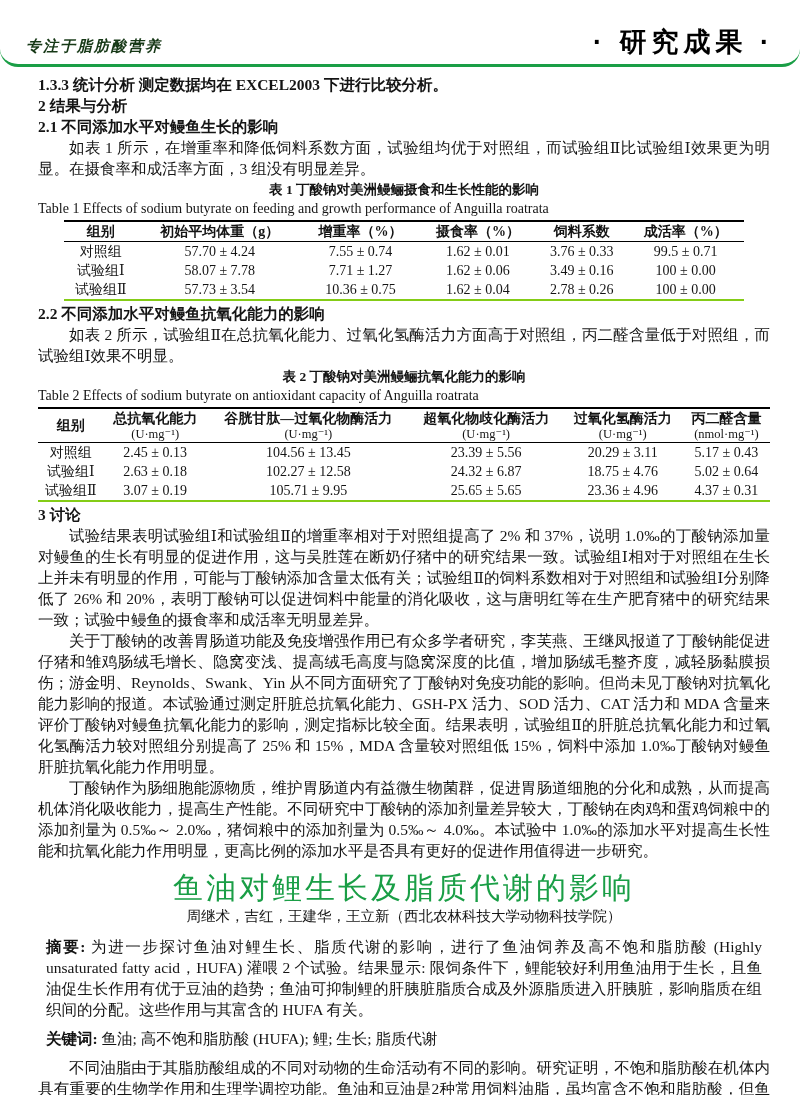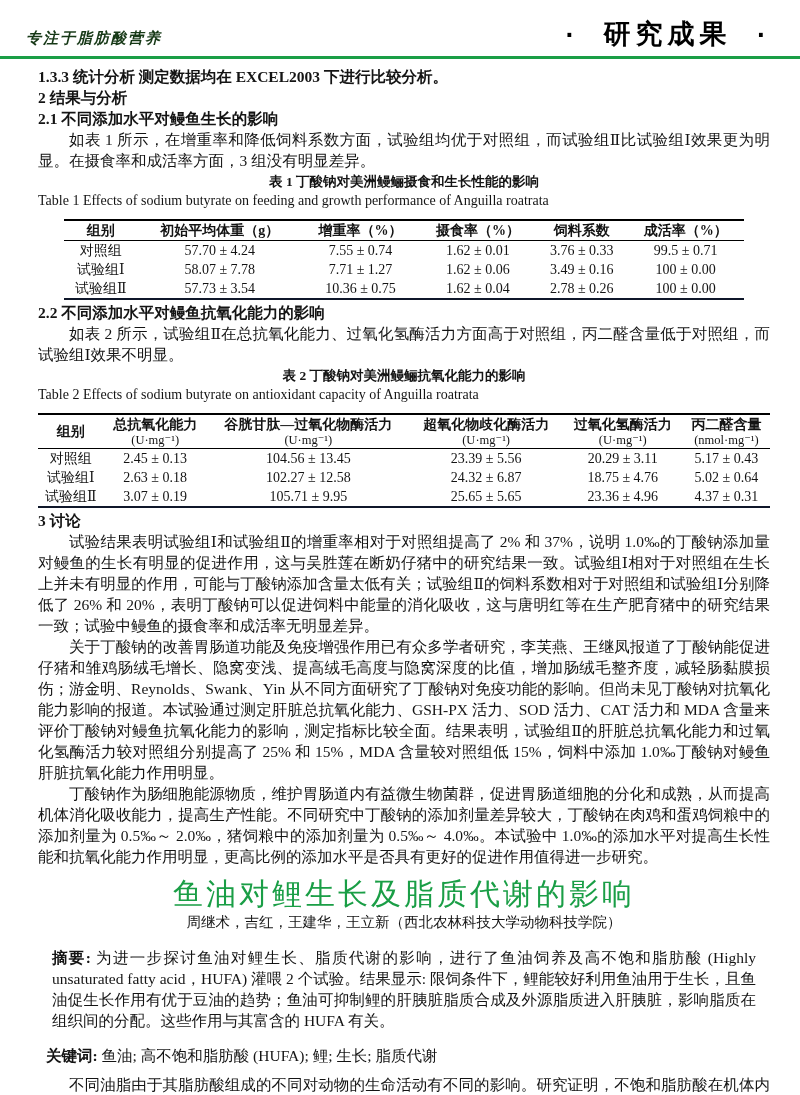--- a/index.html
+++ b/index.html
@@ -9,31 +9,33 @@
     background: #ffffff;
     color: #141414;
     font-family: "Liberation Serif", "DejaVu Serif", serif;
     display: flex; flex-direction: column;
     overflow: hidden;
   }
   .page-header {
     display: flex; justify-content: space-between; align-items: flex-end;
     padding: 16px 26px 4px 26px;
     border-bottom: 3px solid #1a9e46;
+    border-radius: 18px;
   }
   .hdr-left {
     font-weight: bold; font-style: italic;
     font-size: 15px; color: #163816;
     letter-spacing: 2px;
     padding-bottom: 4px;
   }
   .hdr-center {
-    font-family: Liberation Mono, monospace;
+    font-family: Liberation Sans, sans-serif;
     font-weight: bold; font-size: 27px; color: #000;
     letter-spacing: 5px;
+    margin-top: 8px;
   }
   .hdr-right {
     font-weight: bold; font-style: italic;
     font-size: 15px; color: #1a9e46;
     letter-spacing: 1px;
     padding-bottom: 4px;
   }
   .content {
     padding: 7px 30px 0 38px;
     font-size: 15.5px; line-height: 21px;
@@ -45,22 +47,22 @@
     text-align: center; font-weight: bold;
     font-size: 13.5px; line-height: 18px; margin: 2px 0 0 0; text-indent: 0;
   }
   .cap-en {
     text-align: left; font-size: 14px; line-height: 19px;
     margin: 0 0 2px 0; text-indent: 0;
   }
   table {
     border-collapse: collapse;
     border-top: 2px solid #000;
-    border-bottom: 2px solid #0f172a;
-    margin: 9px auto 2px auto;
+    border-bottom: 2px solid #84cc16;
+    margin: 2px auto 2px auto;
   }
   table.t1 { width: 93%; }
   table.t2 { width: 100%; }
   thead tr { border-bottom: 1.5px solid #000; }
   th, td {
     font-size: 14px; line-height: 17px;
     padding: 1px 2px; text-align: center;
     font-weight: normal; vertical-align: middle;
   }
   thead th { font-weight: bold; }
@@ -196,21 +198,21 @@
   </table>
 
   <p class="hline">3 讨论</p>
   <p class="para">试验结果表明试验组Ⅰ和试验组Ⅱ的增重率相对于对照组提高了 2% 和 37%，说明 1.0‰的丁酸钠添加量对鳗鱼的生长有明显的促进作用，这与吴胜莲在断奶仔猪中的研究结果一致。试验组Ⅰ相对于对照组在生长上并未有明显的作用，可能与丁酸钠添加含量太低有关；试验组Ⅱ的饲料系数相对于对照组和试验组Ⅰ分别降低了 26% 和 20%，表明丁酸钠可以促进饲料中能量的消化吸收，这与唐明红等在生产肥育猪中的研究结果一致；试验中鳗鱼的摄食率和成活率无明显差异。</p>
   <p class="para">关于丁酸钠的改善胃肠道功能及免疫增强作用已有众多学者研究，李芙燕、王继凤报道了丁酸钠能促进仔猪和雏鸡肠绒毛增长、隐窝变浅、提高绒毛高度与隐窝深度的比值，增加肠绒毛整齐度，减轻肠黏膜损伤；游金明、Reynolds、Swank、Yin 从不同方面研究了丁酸钠对免疫功能的影响。但尚未见丁酸钠对抗氧化能力影响的报道。本试验通过测定肝脏总抗氧化能力、GSH-PX 活力、SOD 活力、CAT 活力和 MDA 含量来评价丁酸钠对鳗鱼抗氧化能力的影响，测定指标比较全面。结果表明，试验组Ⅱ的肝脏总抗氧化能力和过氧化氢酶活力较对照组分别提高了 25% 和 15%，MDA 含量较对照组低 15%，饲料中添加 1.0‰丁酸钠对鳗鱼肝脏抗氧化能力作用明显。</p>
   <p class="para">丁酸钠作为肠细胞能源物质，维护胃肠道内有益微生物菌群，促进胃肠道细胞的分化和成熟，从而提高机体消化吸收能力，提高生产性能。不同研究中丁酸钠的添加剂量差异较大，丁酸钠在肉鸡和蛋鸡饲粮中的添加剂量为 0.5‰～ 2.0‰，猪饲粮中的添加剂量为 0.5‰～ 4.0‰。本试验中 1.0‰的添加水平对提高生长性能和抗氧化能力作用明显，更高比例的添加水平是否具有更好的促进作用值得进一步研究。</p>
 
   <p class="art2-title">鱼油对鲤生长及脂质代谢的影响</p>
   <p class="authors">周继术，吉红，王建华，王立新（西北农林科技大学动物科技学院）</p>
 
-  <p style="margin:14px;">
+  <p style="margin:8px;">
     <span class="lead-label">摘要: </span><span>为进一步探讨鱼油对鲤生长、脂质代谢的影响，进行了鱼油饲养及高不饱和脂肪酸 (Highly unsaturated fatty acid，HUFA) 灌喂 2 个试验。结果显示: 限饲条件下，鲤能较好利用鱼油用于生长，且鱼油促生长作用有优于豆油的趋势；鱼油可抑制鲤的肝胰脏脂质合成及外源脂质进入肝胰脏，影响脂质在组织间的分配。这些作用与其富含的 HUFA 有关。</span>
   </p>
   <p style="margin:8px;">
     <span class="lead-label">关键词: </span><span>鱼油; 高不饱和脂肪酸 (HUFA); 鲤; 生长; 脂质代谢</span>
   </p>
   <p class="para">不同油脂由于其脂肪酸组成的不同对动物的生命活动有不同的影响。研究证明，不饱和脂肪酸在机体内具有重要的生物学作用和生理学调控功能。鱼油和豆油是2种常用饲料油脂，虽均富含不饱和脂肪酸，但鱼油多含有 n-3 尤其是二十碳五烯 (Eicosapentaenoic acid，EPA)、二十二碳六烯 (Docosahexaenoic</p>
 
 </div>
 
 </body></html>

